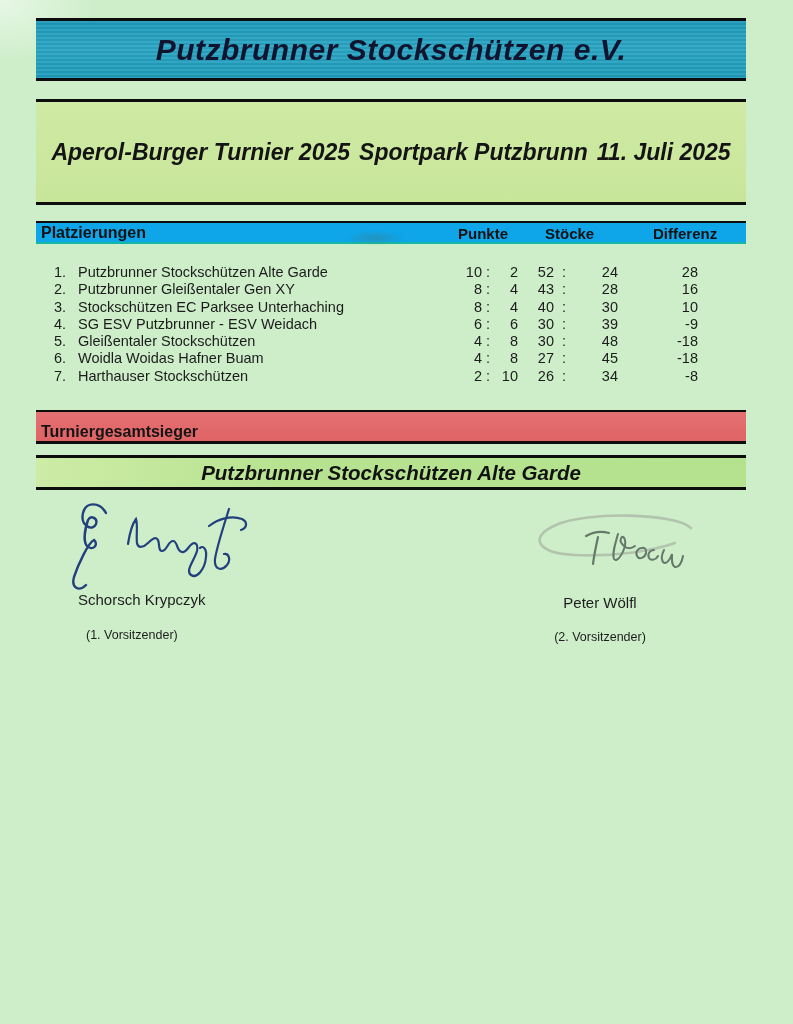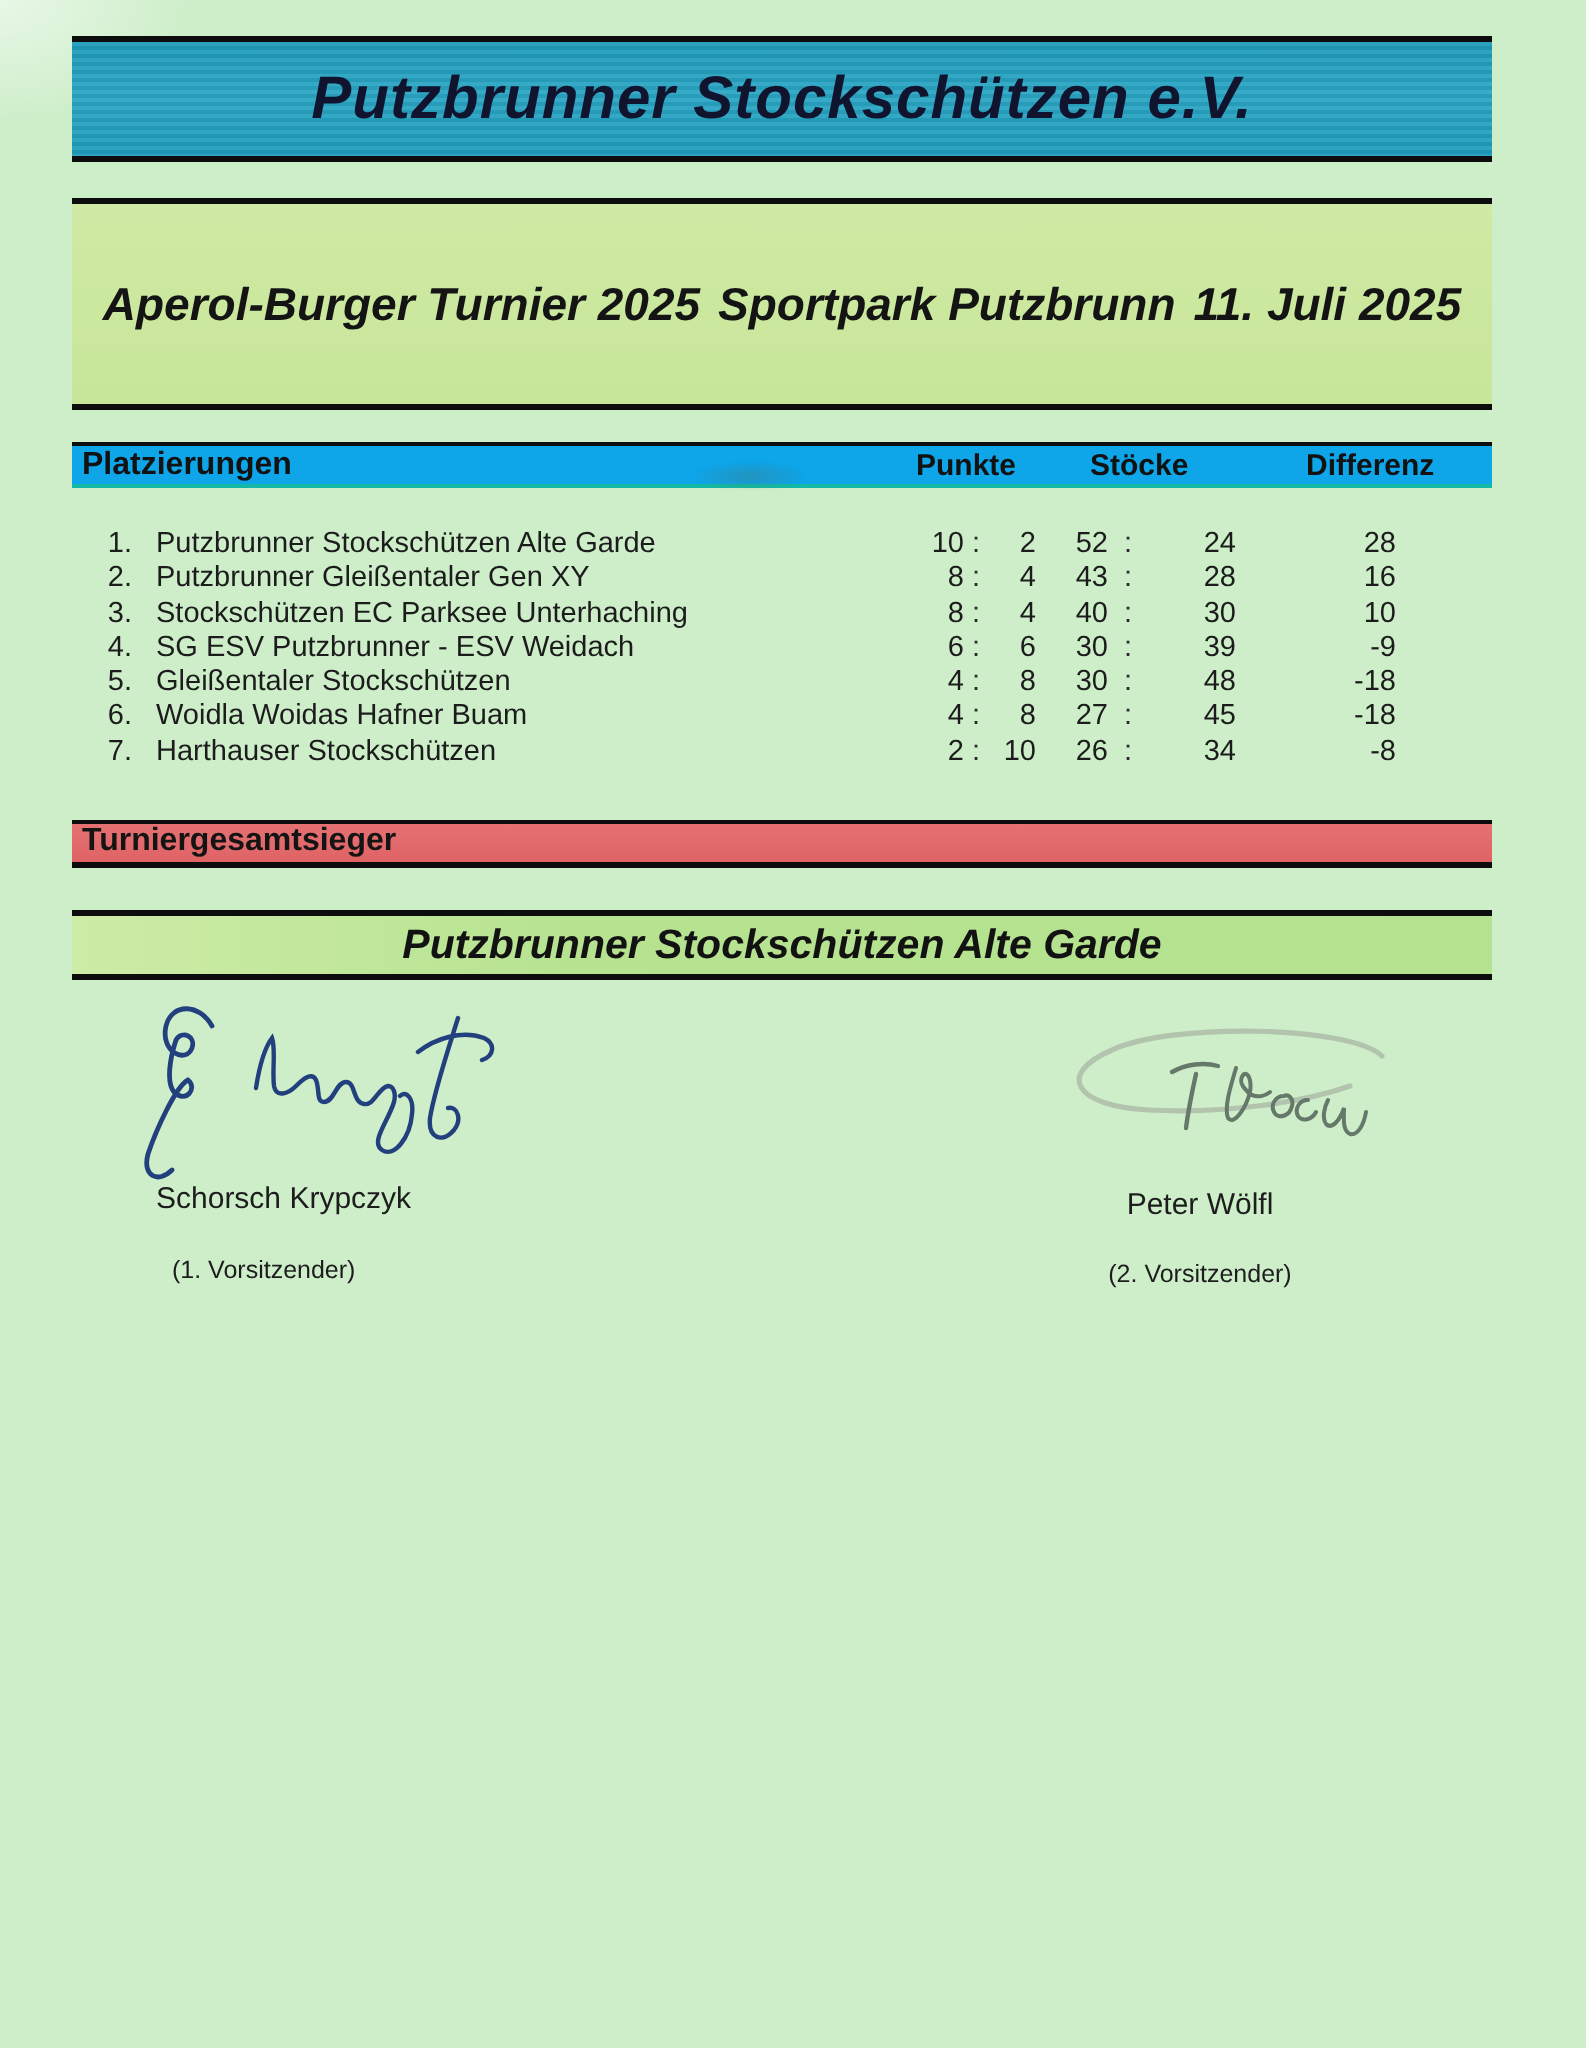--- a/index.html
+++ b/index.html
@@ -75,24 +75,24 @@
     padding-left:14px;
     height:17.3px;line-height:17.3px;
     font-size:14.5px;color:#1c1c1c;
   }
   .row .rank{text-align:right;}
   .row .team{padding-left:12px;white-space:nowrap;}
   .row .num{text-align:right;}
   .row .sep{text-align:center;color:#2a2a2a;}
   
   .winner-label-band{
-    top:410px;height:24px;
+    top:410px;height:34px;
     background:linear-gradient(180deg,#e57172,#df6365);
     border-top:2px solid #0d0d0d;border-bottom:3px solid #0d0d0d;
-    display:flex;align-items:flex-start;
+    display:flex;align-items:flex-end;
   }
   .winner-label-band .label{
     font-size:16px;font-weight:bold;color:#141414;padding-left:5px;
   }
   
   .winner-band{
     top:455px;height:35px;
     background:linear-gradient(90deg,#cdeca6,#b7e391 35%,#b4e28e);
     border-top:3px solid #0d0d0d;border-bottom:3px solid #0d0d0d;
     display:flex;align-items:center;justify-content:center;

